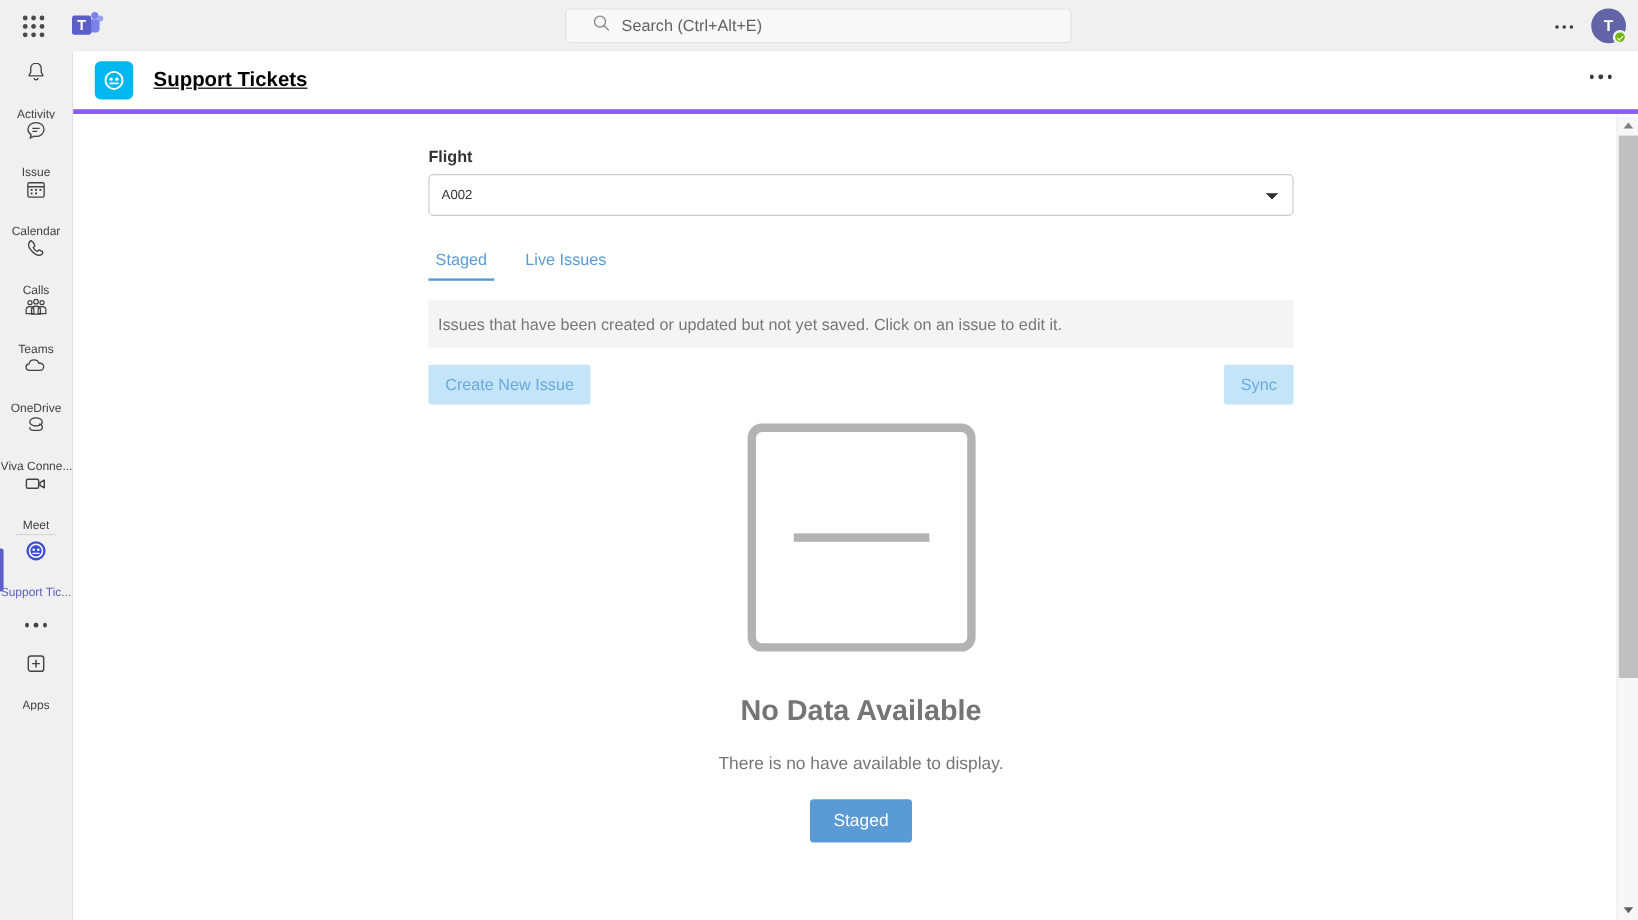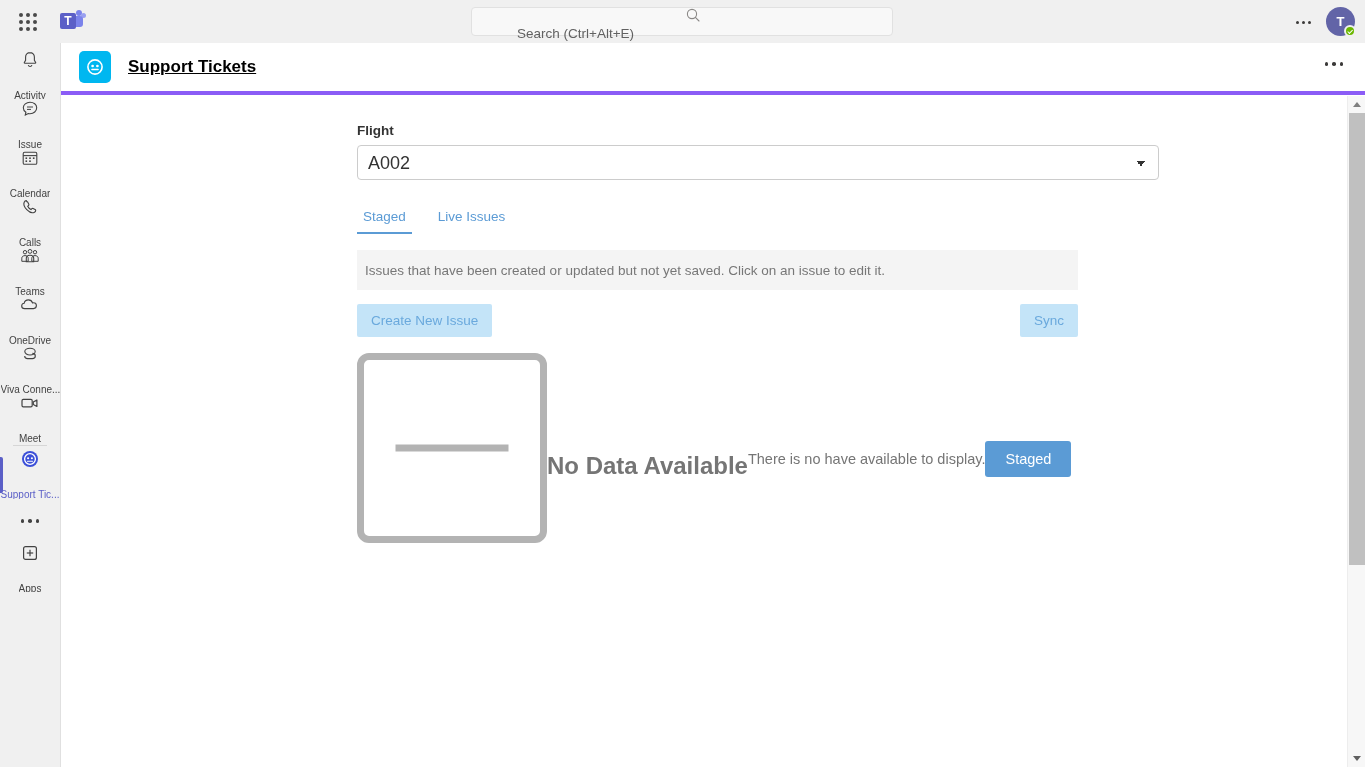--- a/index.html
+++ b/index.html
@@ -55,21 +55,20 @@
     position: absolute; left: 471px; top: 7px;
     width: 422px; height: 29px;
   }
   .searchbox {
     width: 100%; height: 100%;
     background: #f8f8f8;
     border: 1px solid #e1e1e1;
     border-radius: 4px;
     display: flex; align-items: center;
     cursor: text;
-    flex-direction: column;
   }
   .searchbox svg { margin-left: 22px; }
   .search-input {
     border: none; outline: none; background: transparent;
     font-family: "Liberation Sans", sans-serif;
     font-size: 13.5px; color: #484644;
     margin-left: 10px; width: 340px; padding: 0;
   }
   .search-input::placeholder { color: #616161; opacity: 1; }
 
@@ -172,25 +171,25 @@
     overflow: hidden;
   }
 
   .form-wrap { position: absolute; left: 296px; top: 27px; width: 721px; }
 
   .field-label {
     font-size: 13.5px; font-weight: bold; color: #333;
     margin-bottom: 7px;
   }
   .select-box {
-    width: 802px; height: 35px;
+    width: 721px; height: 35px;
     border: 1px solid #ccc; border-radius: 4px;
     background: #fff;
     font-family: "Liberation Sans", sans-serif;
-    font-size: 18px; color: #333;
+    font-size: 11px; color: #333;
     padding: 0 10px;
     appearance: none; -webkit-appearance: none;
     cursor: pointer;
     background-image:
       linear-gradient(45deg, transparent 50%, #333 50%),
       linear-gradient(135deg, #333 50%, transparent 50%);
     background-position:
       calc(100% - 17px) 15px,
       calc(100% - 12px) 15px;
     background-size: 5px 5px, 5px 5px;
@@ -233,21 +232,21 @@
     color: #6aa9dd;
     font-family: "Liberation Sans", sans-serif;
     font-size: 13.5px;
     padding: 9px 14px;
     border-radius: 2px;
     cursor: pointer;
   }
 
   .empty-state {
     margin-top: 16px; width: 721px;
-    display: flex; flex-direction: row; align-items: center;
+    display: flex; flex-direction: column; align-items: center;
   }
   .empty-img {
     width: 190px; height: 190px;
     border: 7px solid #b3b3b3;
     border-radius: 12px;
     position: relative;
     background: #fff;
   }
   .empty-img::after {
     content: ""; position: absolute;

